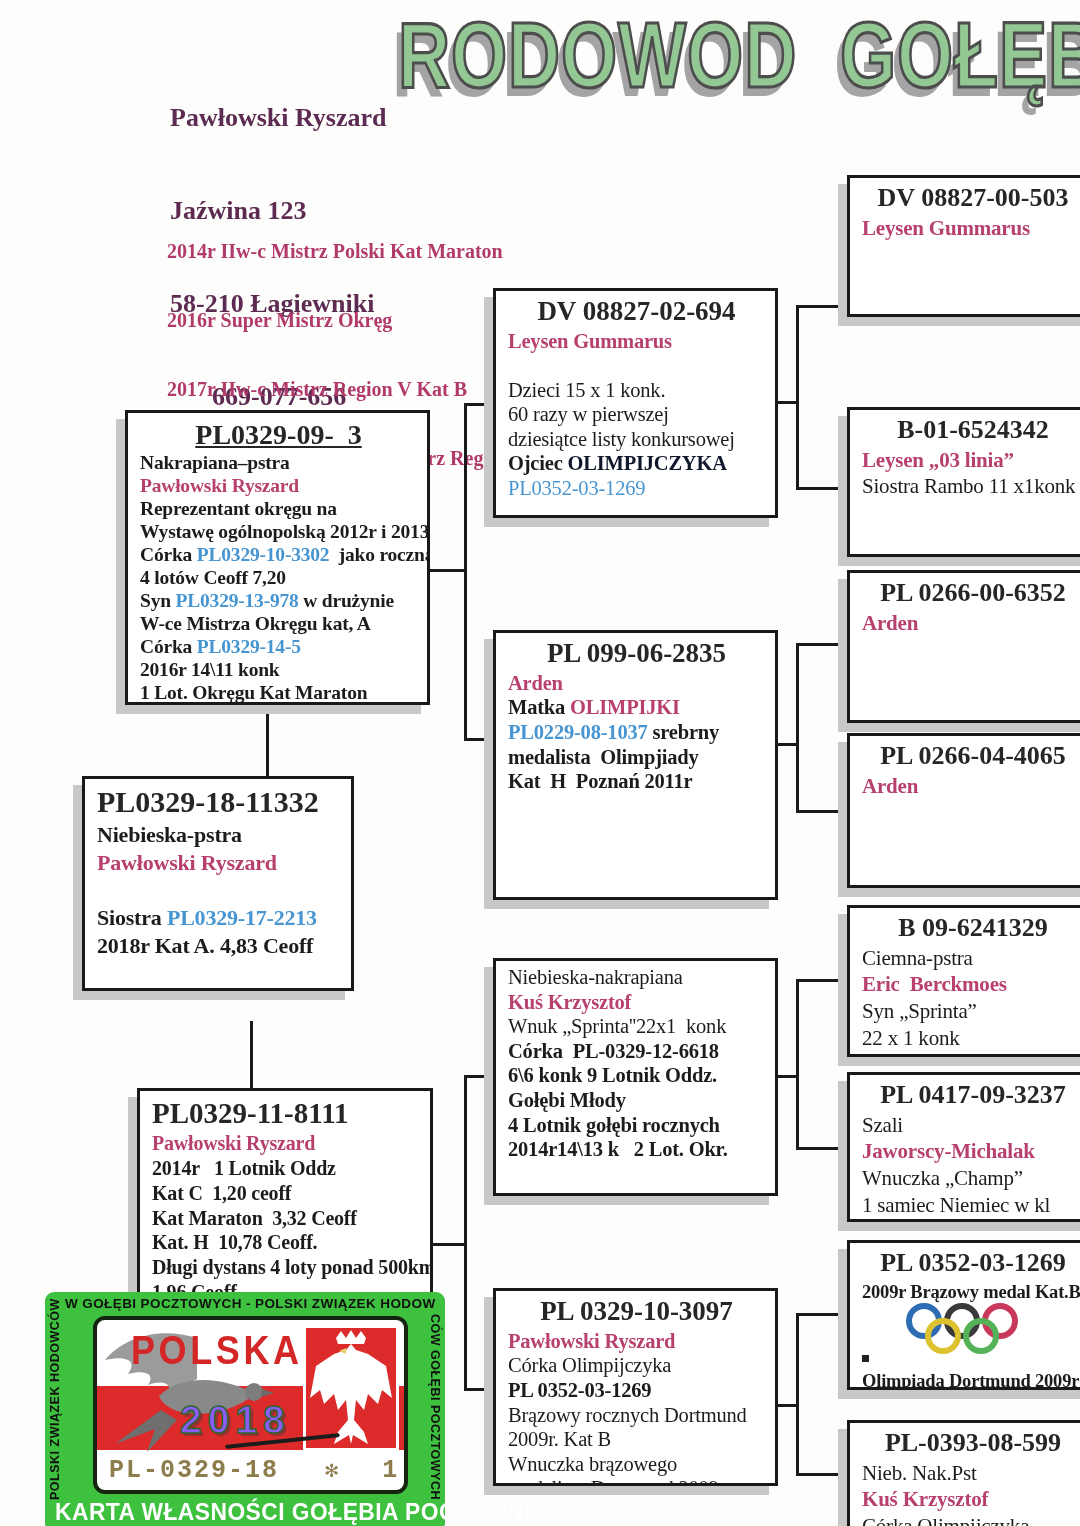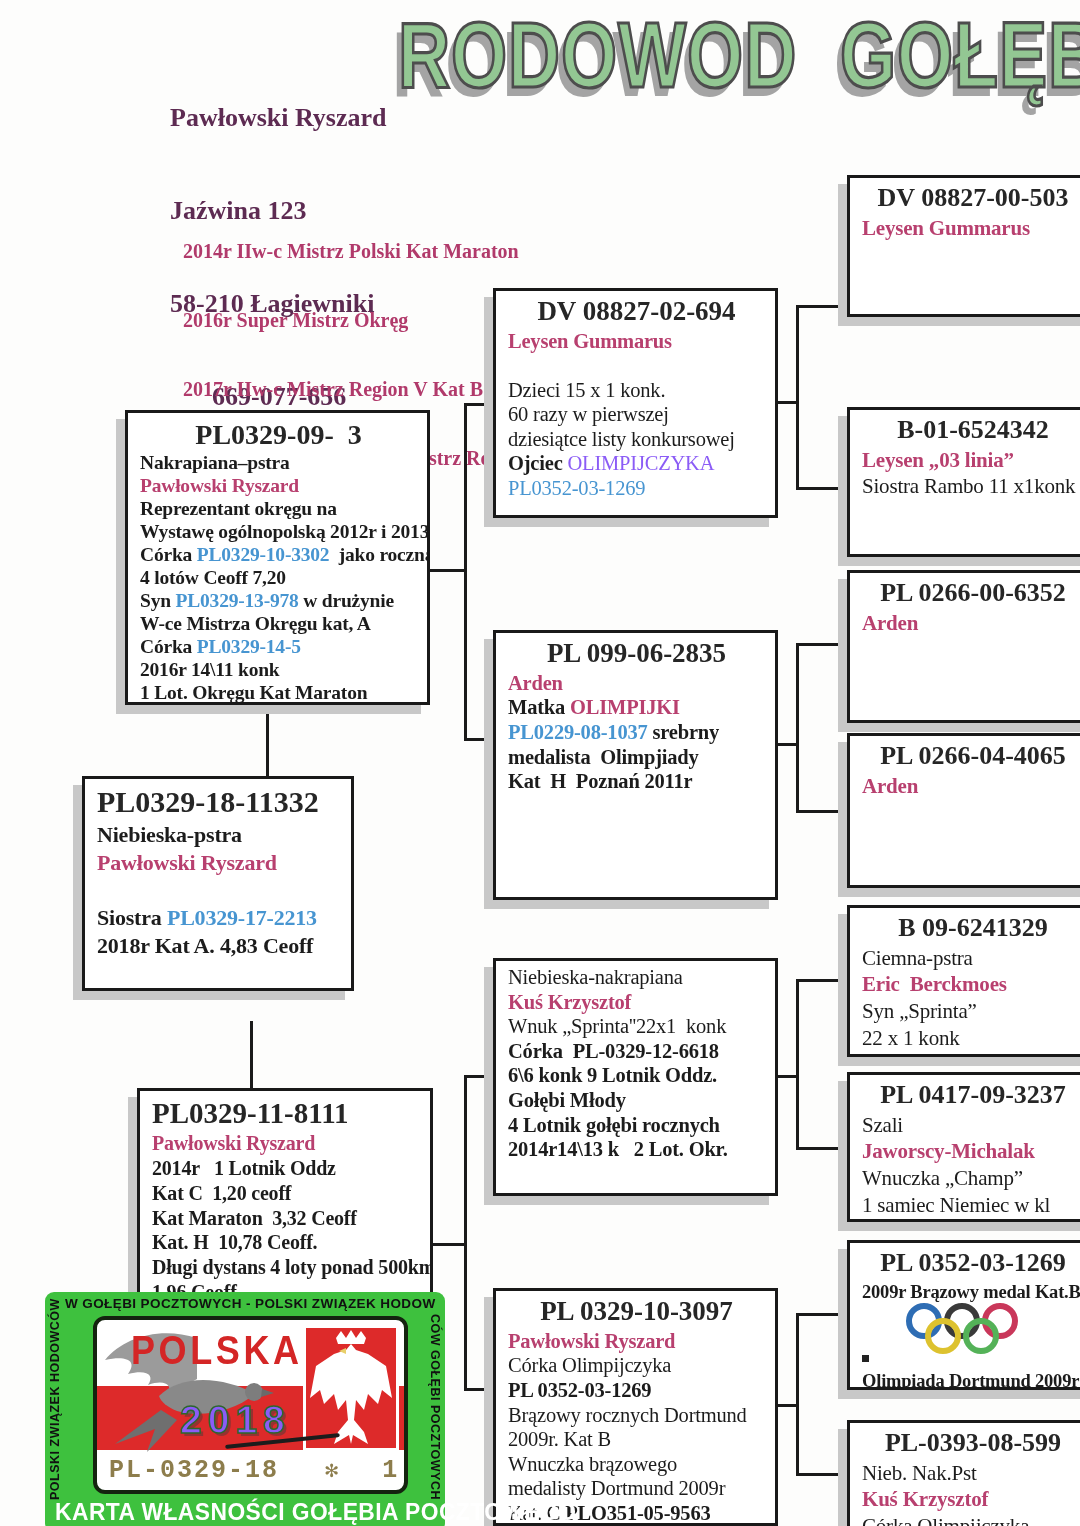--- a/index.html
+++ b/index.html
@@ -3,40 +3,40 @@
 <meta charset="utf-8">
 <style>
   html,body{margin:0;padding:0;background:#e8e8e8;}
   #page{position:relative;width:1080px;height:1526px;background:#fdfdfc;overflow:hidden;
         font-family:"Liberation Serif",serif;color:#1c1c1c;}
   
   #breeder{position:absolute;left:170px;top:40px;font-size:26px;line-height:31px;
            color:#5d2b52;font-weight:bold;white-space:pre;}
   #breeder .indent{padding-left:42px;}
   #achievements{position:absolute;left:167px;top:194px;font-size:20px;line-height:23px;
-           color:#b13a6b;font-weight:bold;white-space:pre;margin-left:16px;}
+           color:#b13a6b;font-weight:bold;white-space:pre;}
   #main-title{position:absolute;left:398px;top:2px;width:700px;height:118px;
            font-family:"Liberation Sans",sans-serif;font-weight:bold;font-size:86px;
            color:#93c793;-webkit-text-stroke:3px #4d4d4d;letter-spacing:1px;word-spacing:26px;
            text-shadow:-7px 8px 0 #a4a4a4;transform:scaleX(.84) scaleY(1.08);transform-origin:left top;
            white-space:nowrap;}
   
   .box{position:absolute;background:#fff;border:3px solid #191919;box-sizing:border-box;
        box-shadow:-9px 9px 0 #c8c8c8;padding:4px 10px 4px 12px;overflow:hidden;z-index:2;}
   .bt{font-weight:bold;font-size:26px;white-space:pre;color:#262626;line-height:1.25;}
   .bt.center{text-align:center;}
   .bt.left{text-align:left;}
   .bl{white-space:pre;min-height:1.18em;line-height:1.22;font-size:21px;letter-spacing:-.2px;}
   .s-k{font-weight:bold;margin-top:27px;}
   .s-n{font-weight:normal;}
   .s-p{font-weight:bold;color:#b8406f;}
-  .s-q{font-weight:normal;color:#8b5cf6;margin-top:8px;}
+  .s-q{font-weight:bold;color:#0f172a;margin-top:8px;}
   .s-b{font-weight:bold;color:#4795d1;}
   .s-c{font-weight:normal;color:#4795d1;}
-  #box-father .bt{font-size:28px;}
+  #box-father .bt{font-size:28px;text-decoration:underline;}
   #box-father .bl{font-size:19.5px;line-height:1.13;}
   #box-subject .bt{font-size:30px;}
   #box-subject .bl{font-size:22px;line-height:1.3;}
   #box-mother .bt{font-size:29px;}
   #box-mother .bl{font-size:20px;line-height:1.24;}
   .col2 .bt{font-size:27px;}
   .col2 .bl{font-size:20.5px;line-height:1.2;}
   .col3 .bl{line-height:1.28;}
   #box-ggp7 .bl{font-size:18.5px;line-height:1.3;}
   
@@ -188,21 +188,21 @@
       <div class="bl"><span class="s-n">Niebieska-nakrapiana</span></div>
       <div class="bl"><span class="s-p">Kuś Krzysztof</span></div>
       <div class="bl"><span class="s-n">Wnuk „Sprinta''22x1  konk</span></div>
       <div class="bl"><span class="s-k">Córka  PL-0329-12-6618</span></div>
       <div class="bl"><span class="s-k">6\6 konk 9 Lotnik Oddz.</span></div>
       <div class="bl"><span class="s-k">Gołębi Młody</span></div>
       <div class="bl"><span class="s-k">4 Lotnik gołębi rocznych</span></div>
       <div class="bl"><span class="s-k">2014r14\13 k   2 Lot. Okr.</span></div>
     </div>
 
-  <div class="box col2" style="left:493px;top:1288px;width:285px;height:238px;">
+  <div class="box col2" style="left:493px;top:1288px;width:285px;height:198px;">
       <div class="bt center">PL 0329-10-3097</div>
       <div class="bl"><span class="s-p">Pawłowski Ryszard</span></div>
       <div class="bl"><span class="s-n">Córka Olimpijczyka</span></div>
       <div class="bl"><span class="s-k">PL 0352-03-1269</span></div>
       <div class="bl"><span class="s-n">Brązowy rocznych Dortmund</span></div>
       <div class="bl"><span class="s-n">2009r. Kat B</span></div>
       <div class="bl"><span class="s-n">Wnuczka brązowego</span></div>
       <div class="bl"><span class="s-n">medalisty Dortmund 2009r</span></div>
       <div class="bl"><span class="s-n">Kat. C </span><span class="s-k">PLO351-05-9563</span></div>
     </div>

